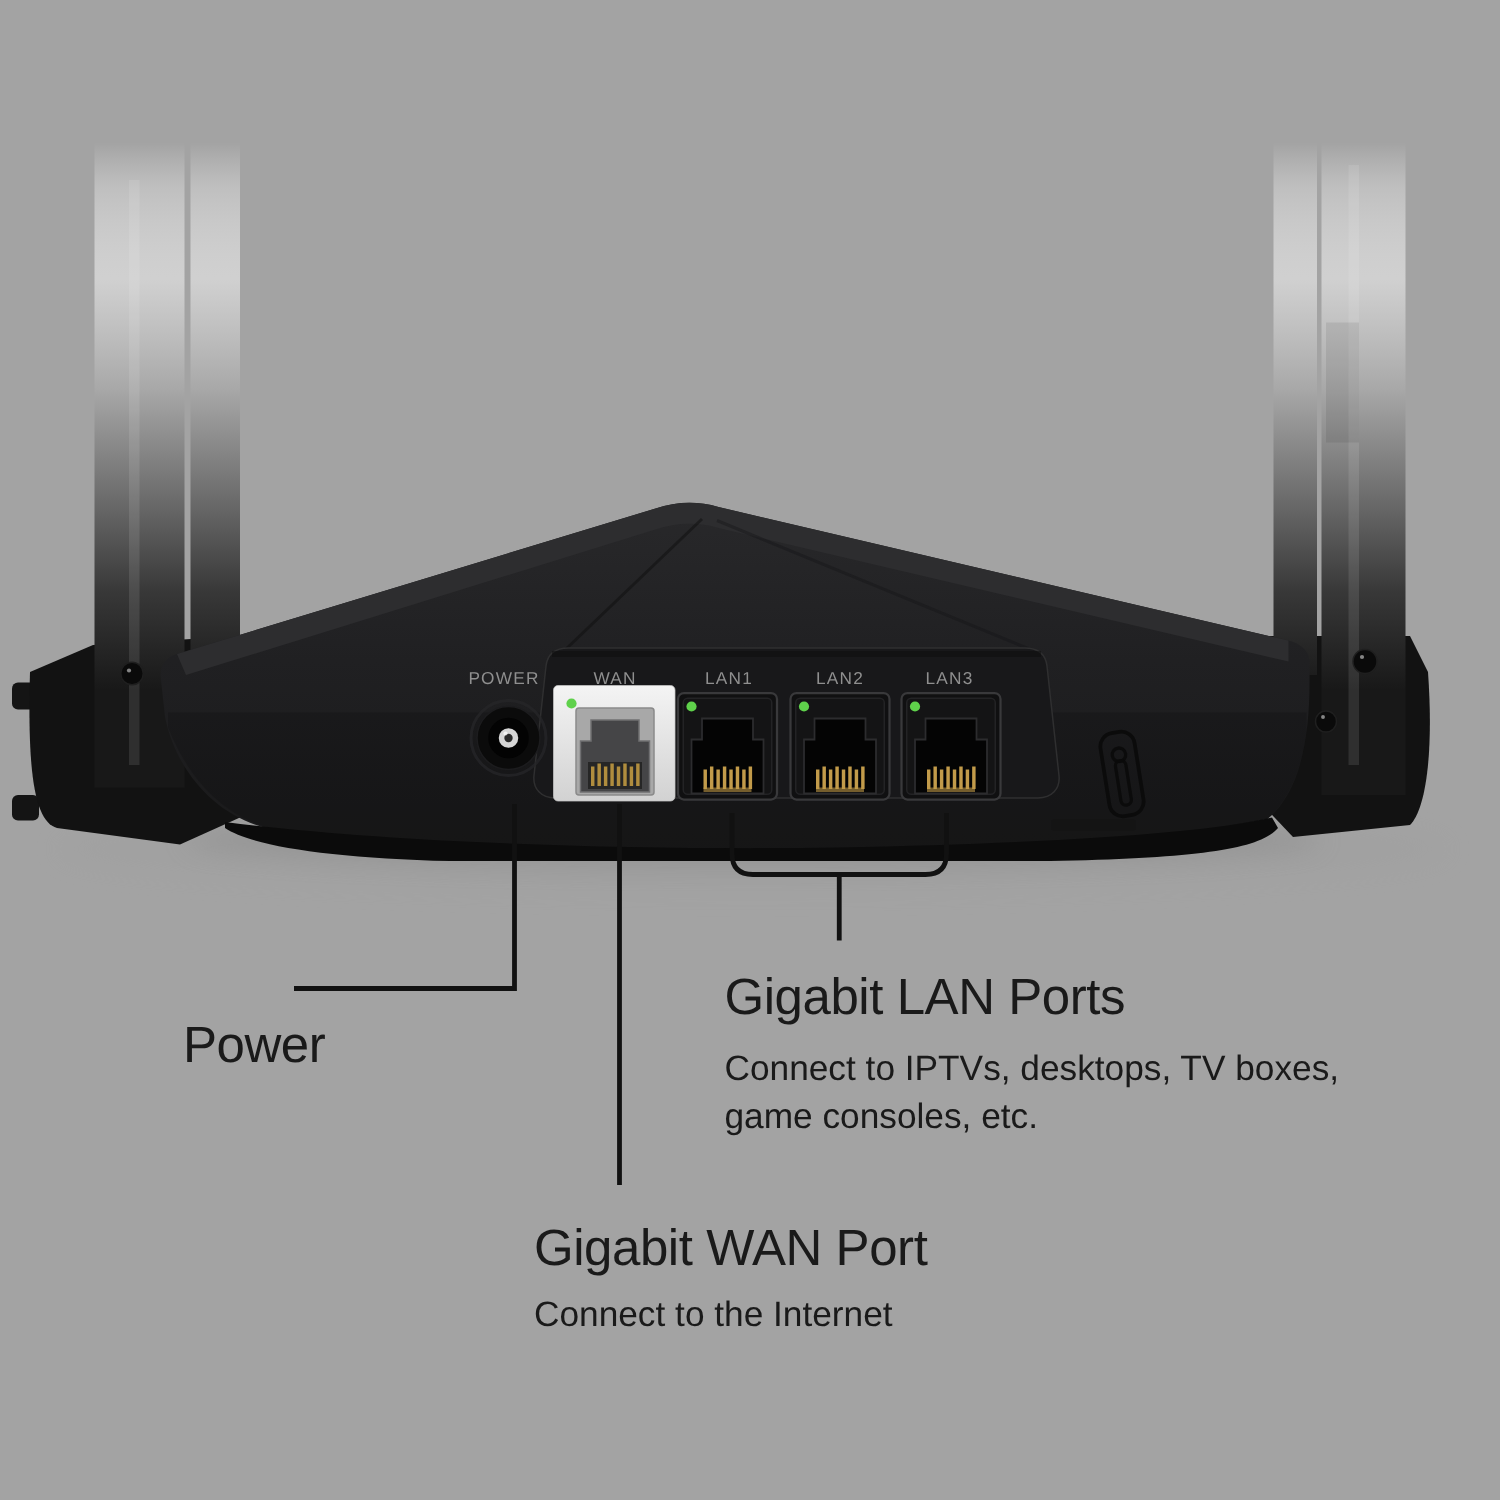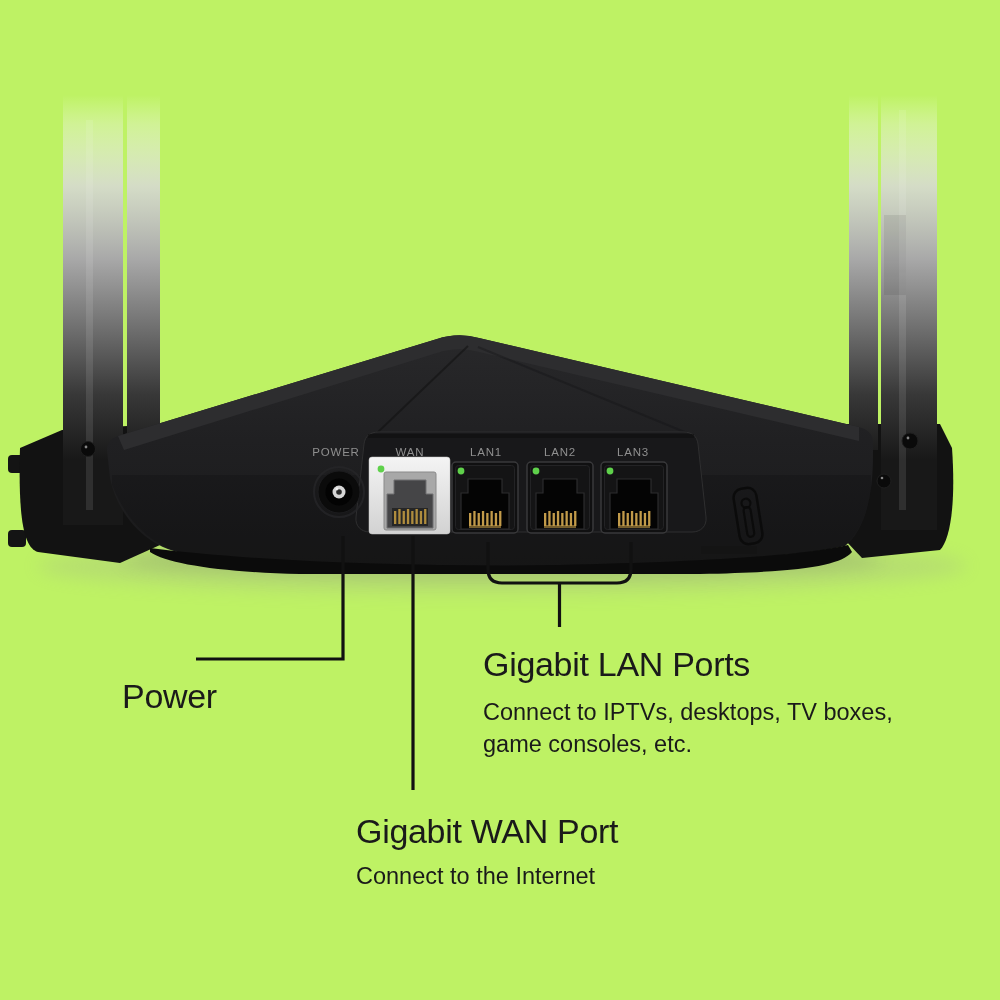--- a/index.html
+++ b/index.html
@@ -1,16 +1,16 @@
 <!DOCTYPE html>
 <html><head>
 <meta charset="utf-8">
 <style>
   html,body{margin:0;padding:0;background:#ffffff;}
-  .stage{position:relative;width:1000px;height:1000px;background:#bef264;overflow:hidden;}
+  .stage{position:relative;width:1000px;height:1000px;background:#a3a3a3;overflow:hidden;}
   svg{display:block;}
   text{font-family:"Liberation Sans", sans-serif;}
   .port-label{font-size:11.5px;letter-spacing:0.8px;text-anchor:middle;}
   .callout-title{font-size:34px;letter-spacing:-0.3px;}
   .callout-desc{font-size:23.5px;}
   .callout-line{fill:none;stroke-width:3.2;stroke-linejoin:miter;}
 </style>
 </head>
 <body>
 

